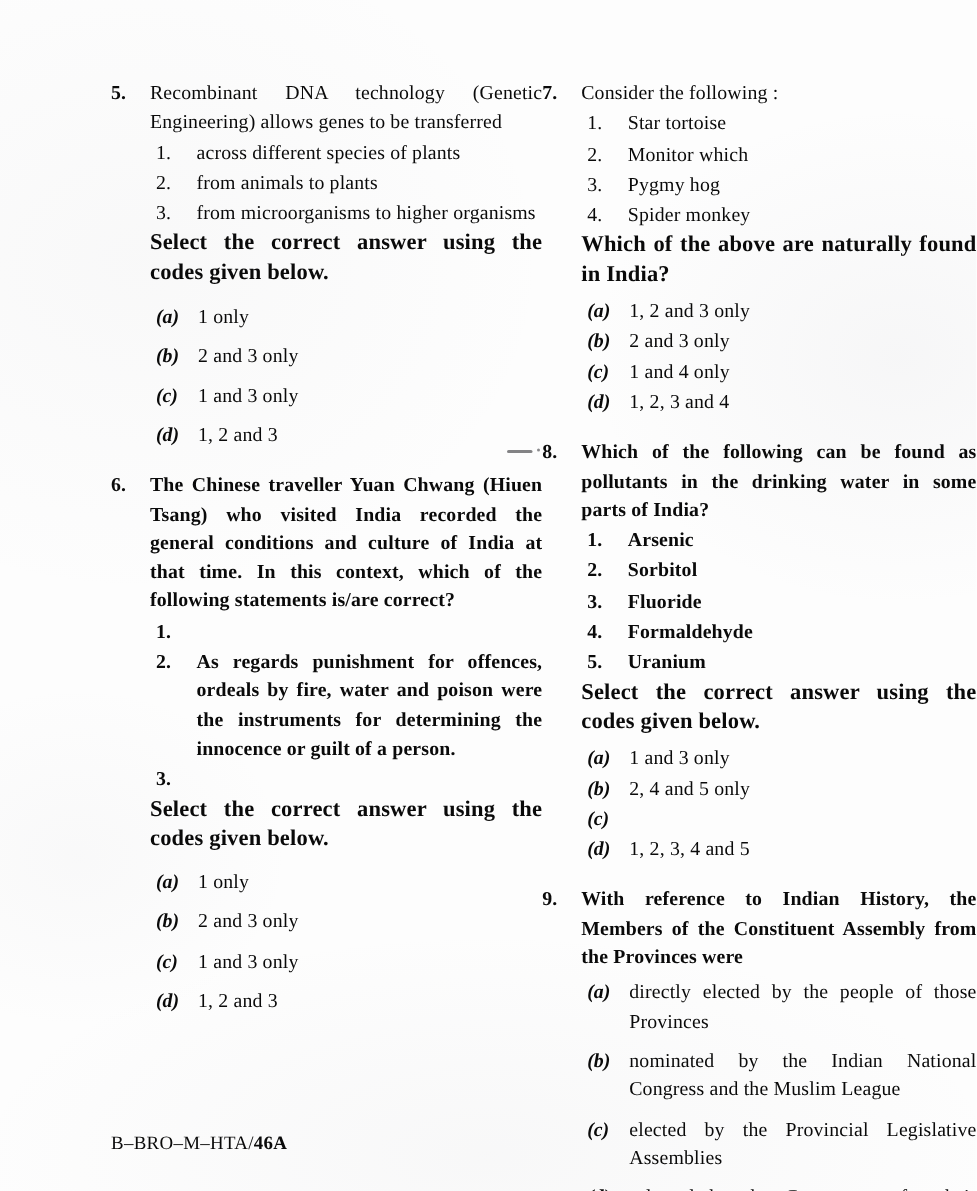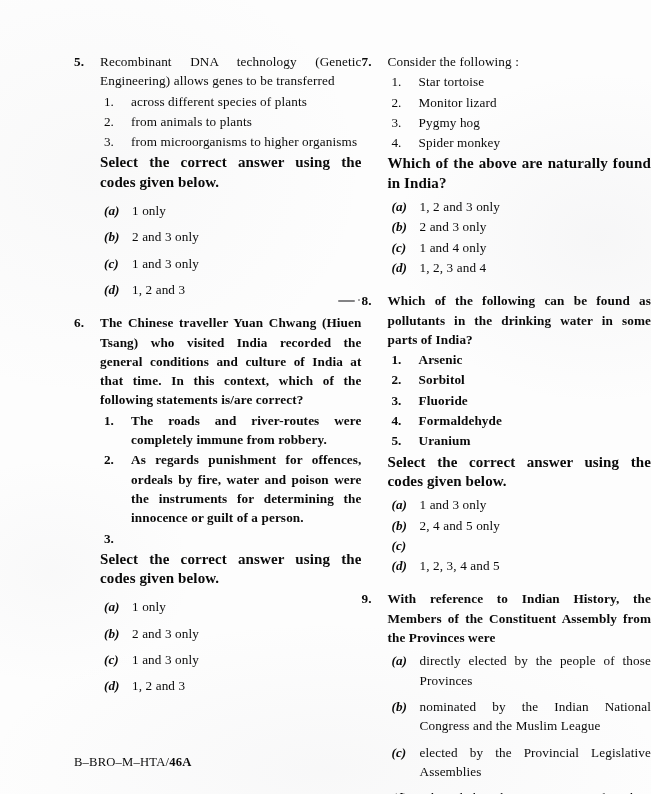--- a/index.html
+++ b/index.html
@@ -221,21 +221,20 @@
     </div>
 
     <div class="question">
       <div class="q-head">
         <div class="q-num">6.</div>
         <div class="q-stem bold">The Chinese traveller Yuan Chwang (Hiuen Tsang) who visited India recorded the general conditions and culture of India at that time. In this context, which of the following statements is/are correct?</div>
       </div>
       <div class="sublist">
         <div class="subitem">
           <div class="sub-num bold">1.</div>
-          <div class="sub-text bold">The roads and river-routes were completely immune from robbery.</div>
         </div>
         <div class="subitem">
           <div class="sub-num bold">2.</div>
           <div class="sub-text bold">As regards punishment for offences, ordeals by fire, water and poison were the instruments for determining the innocence or guilt of a person.</div>
         </div>
         <div class="subitem">
           <div class="sub-num bold">3.</div>
         </div>
       </div>
       <div class="instruction">Select the correct answer using the codes given below.</div>
@@ -268,21 +267,21 @@
         <div class="q-num">7.</div>
         <div class="q-stem">Consider the following :</div>
       </div>
       <div class="sublist">
         <div class="subitem">
           <div class="sub-num">1.</div>
           <div class="sub-text">Star tortoise</div>
         </div>
         <div class="subitem">
           <div class="sub-num">2.</div>
-          <div class="sub-text">Monitor lizard</div>
+          <div class="sub-text">Monitor which</div>
         </div>
         <div class="subitem">
           <div class="sub-num">3.</div>
           <div class="sub-text">Pygmy hog</div>
         </div>
         <div class="subitem">
           <div class="sub-num">4.</div>
           <div class="sub-text">Spider monkey</div>
         </div>
       </div>

